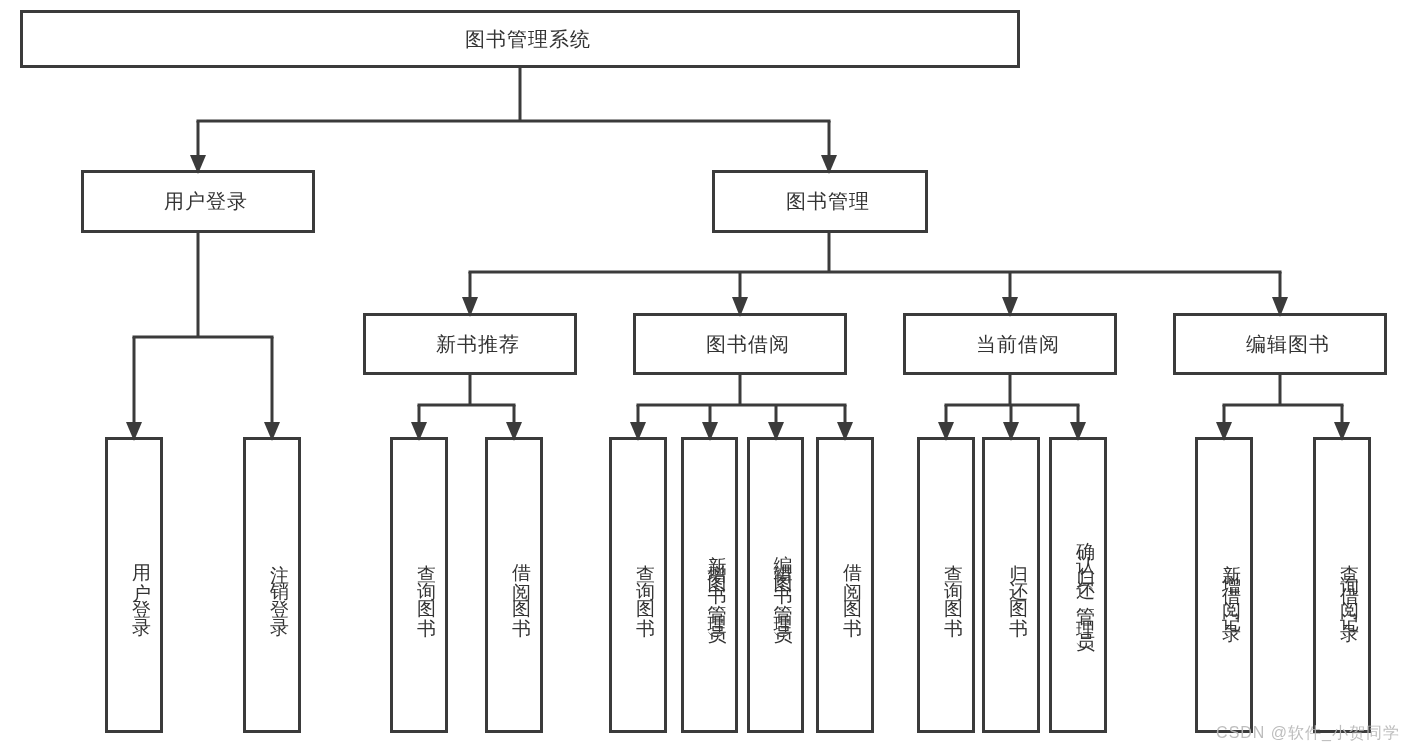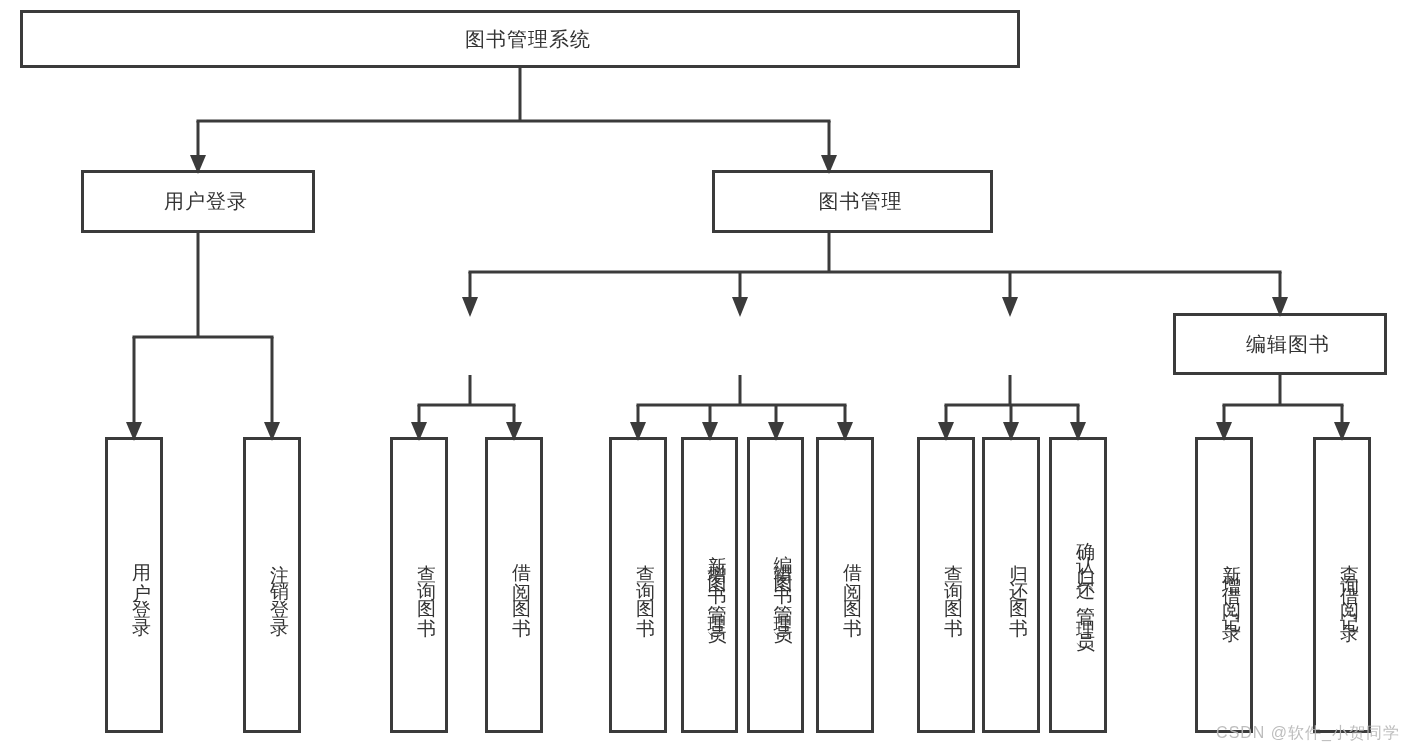--- a/index.html
+++ b/index.html
@@ -62,22 +62,25 @@
   }
 </style>
 </head>
 <body>
 
 <div class="canvas">
 
   <div class="node h" style="left:20px;top:10px;width:1000px;height:58px">图书管理系统</div>
 
   <div class="node h" style="left:81px;top:170px;width:234px;height:63px">用户登录</div>
-  <div class="node h" style="left:712px;top:170px;width:281px;height:63px">图书管理</div>
+  <div class="node h" style="left:712px;top:170px;width:216px;height:63px">图书管理</div>
 
+  <div class="node h" style="left:363px;top:313px;width:214px;height:62px">新书推荐</div>
+  <div class="node h" style="left:633px;top:313px;width:214px;height:62px">图书借阅</div>
+  <div class="node h" style="left:903px;top:313px;width:214px;height:62px">当前借阅</div>
   <div class="node h" style="left:1173px;top:313px;width:214px;height:62px">编辑图书</div>
 
   <div class="node v v4" style="left:105px;top:437px;width:58px;height:296px">用户登录</div>
   <div class="node v v4" style="left:243px;top:437px;width:58px;height:296px">注销登录</div>
 
   <div class="node v v4" style="left:390px;top:437px;width:58px;height:296px">查询图书</div>
   <div class="node v v4" style="left:485px;top:437px;width:58px;height:296px">借阅图书</div>
 
   <div class="node v v4" style="left:609px;top:437px;width:58px;height:296px">查询图书</div>
   <div class="node v v9" style="left:681px;top:437px;width:57px;height:296px">新增图书（管理员）</div>

